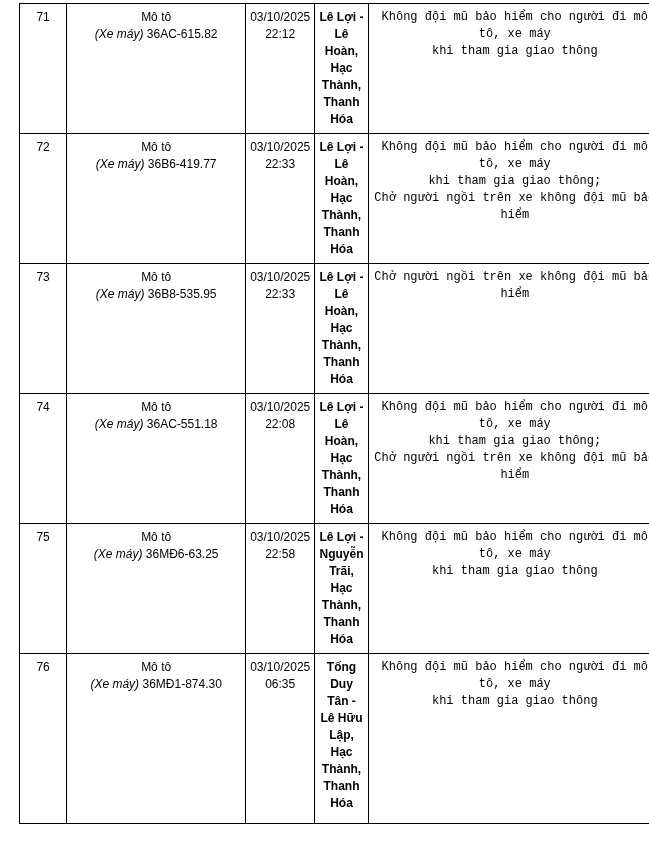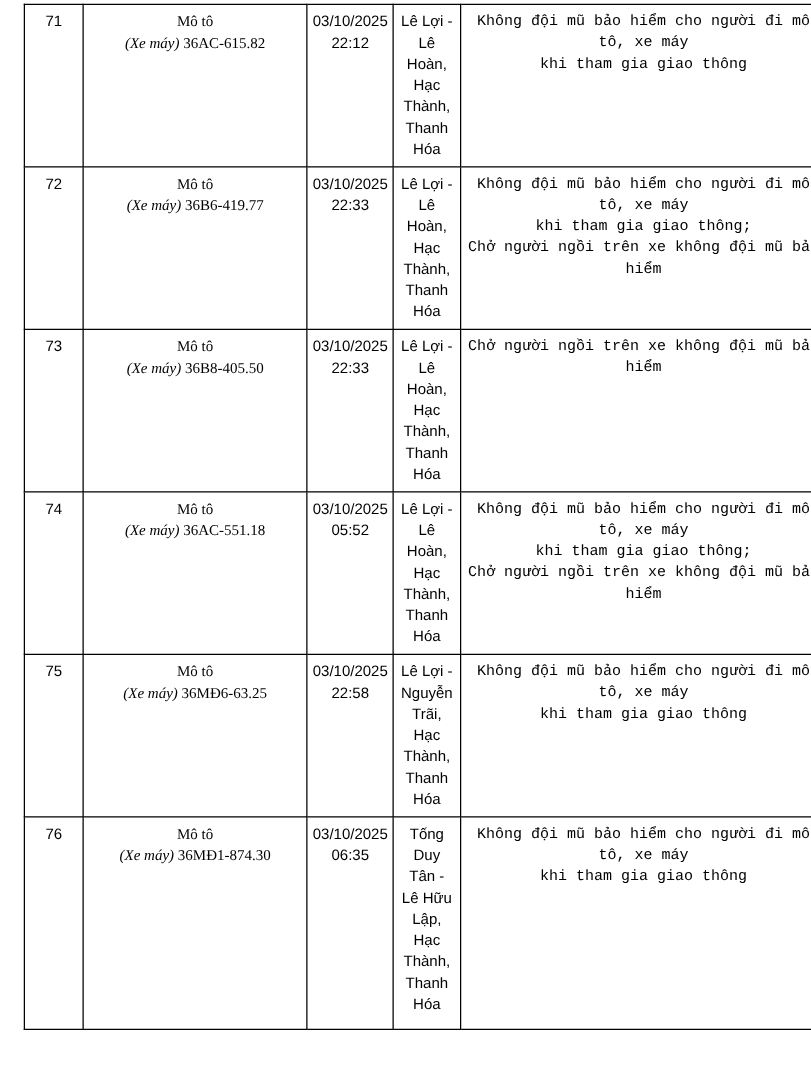--- a/index.html
+++ b/index.html
@@ -18,23 +18,23 @@
     border: 1px solid #000;
     vertical-align: top;
     text-align: center;
     padding: 5px 3px 0 3px;
     line-height: 17px;
     height: 130px;
     box-sizing: border-box;
   }
   tr.tall td { height: 170px; }
   td.stt { width: 47px; }
-  td.veh { width: 178px; font-family: Liberation Serif, serif; }
+  td.veh { width: 178px; }
   td.time { width: 69px; }
-  td.loc { width: 53px; padding-left: 2px; padding-right: 2px; }
+  td.loc { width: 53px; padding-left: 2px; padding-right: 2px; font-weight: bold; }
   td.vio { width: 292px; font-family: Liberation Mono, monospace; }
   .it { font-style: italic; }
   .line { display: block; }
 </style>
 </head>
 <body>
 
 <table>
   <tbody id="tbody">
 
@@ -86,21 +86,21 @@
           <span class="line">Không đội mũ bảo hiểm cho người đi mô tô, xe máy</span>
           <span class="line">khi tham gia giao thông;</span>
           <span class="line">Chở người ngồi trên xe không đội mũ bảo hiểm</span>
         </td>
   </tr>
 
   <tr>
     <td class="stt"><span>73</span></td>
     <td class="veh">
       <span class="line">Mô tô</span>
-      <span class="line"><span class="it">(Xe máy)</span> <span>36B8-405.50</span></span>
+      <span class="line"><span class="it">(Xe máy)</span> <span>36B8-535.95</span></span>
     </td>
     <td class="time">
       <span class="line">03/10/2025</span>
       <span class="line">22:33</span>
     </td>
     <td class="loc">
           <span class="line">Lê Lợi -</span>
           <span class="line">Lê</span>
           <span class="line">Hoàn,</span>
           <span class="line">Hạc</span>
@@ -114,21 +114,21 @@
   </tr>
 
   <tr>
     <td class="stt"><span>74</span></td>
     <td class="veh">
       <span class="line">Mô tô</span>
       <span class="line"><span class="it">(Xe máy)</span> <span>36AC-551.18</span></span>
     </td>
     <td class="time">
       <span class="line">03/10/2025</span>
-      <span class="line">05:52</span>
+      <span class="line">22:08</span>
     </td>
     <td class="loc">
           <span class="line">Lê Lợi -</span>
           <span class="line">Lê</span>
           <span class="line">Hoàn,</span>
           <span class="line">Hạc</span>
           <span class="line">Thành,</span>
           <span class="line">Thanh</span>
           <span class="line">Hóa</span>
         </td>

